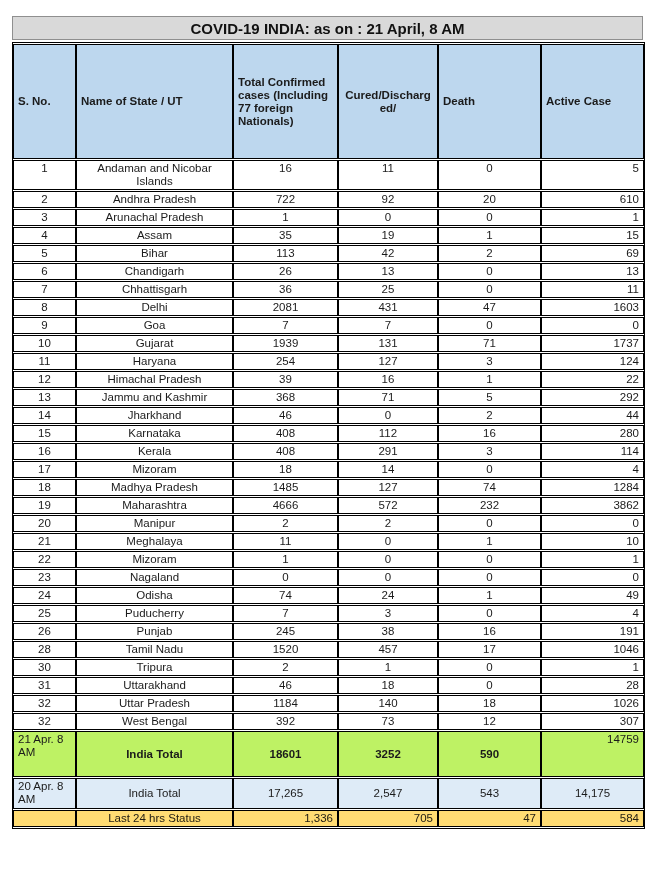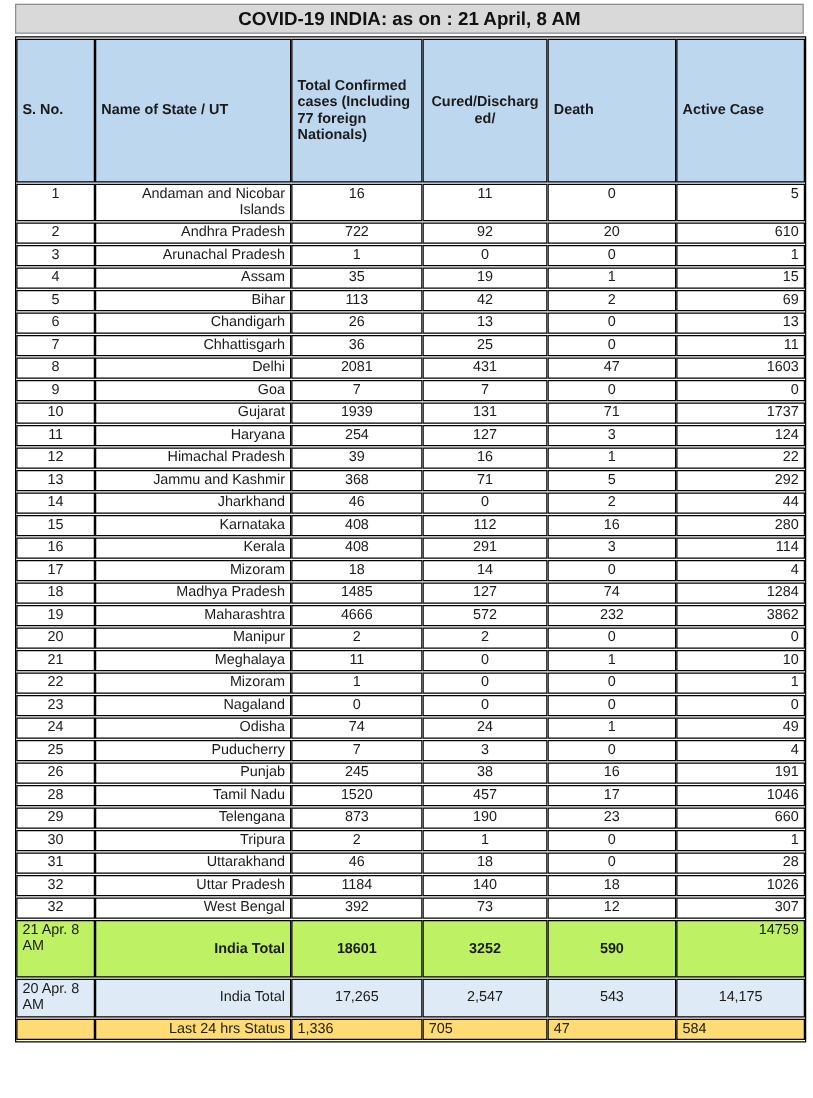--- a/index.html
+++ b/index.html
@@ -3,21 +3,21 @@
 <meta charset="utf-8">
 <style>
   html,body { margin:0; padding:0; }
   body {
     width:650px; height:878px;
     background:#ffffff;
     font-family:"Liberation Sans", sans-serif;
     color:#1b1b1b;
     -webkit-font-smoothing:antialiased;
   }
-  .page { padding:3px 0 0 12px; }
+  .page { padding:16px 0 0 12px; }
 
   .title-bar {
     width:631px; height:24px;
     background:#d9d9d9;
     border:1px solid #8f8f8f;
     box-sizing:border-box;
     display:flex; align-items:center; justify-content:center;
     font-weight:bold; font-size:15px;
     margin-bottom:2px;
     color:#111;
@@ -54,35 +54,35 @@
     font-weight:bold;
     vertical-align:middle;
     text-align:left;
     overflow-wrap:break-word;
   }
   tr.head td.h3 { text-align:center; word-break:break-word; overflow-wrap:anywhere;margin-left:16px; }
 
   
   tbody tr.data td { height:14px; vertical-align:top; background:#ffffff; }
   td.c-sno   { text-align:center; }
-  td.c-name  { text-align:right; }
+  td.c-name  { text-align:center; }
   td.c-num   { text-align:center; }
   td.c-active{ text-align:right; vertical-align:bottom; }
 
   
   tr.sum td { vertical-align:middle; }
   tr.sum td.c-period { text-align:left; vertical-align:top; }
   tr.sum-gray td { background:#bef264; height:46px; }
   tr.sum-gray td.c-name { font-weight:bold; }
   tr.sum-gray td.c-num { text-align:center; font-weight:bold; }
   tr.sum-gray td.c-active { text-align:right; vertical-align:top; font-weight:normal; }
   tr.sum-blue td { background:#deebf7; height:31px; }
   tr.sum-blue td.c-num, tr.sum-blue td.c-active { text-align:center; vertical-align:middle; }
   tr.sum-gold td { background:#ffdc73; height:15px; color:#242014; }
-  tr.sum-gold td.c-num, tr.sum-gold td.c-active { text-align:left; vertical-align:middle; }
+  tr.sum-gold td.c-num, tr.sum-gold td.c-active { text-align:right; vertical-align:middle; }
 </style>
 </head>
 <body>
 
 <div class="page">
 
   <div class="title-bar">
     <span>COVID-19 INDIA: as on : 21 April, 8 AM</span>
   </div>
 
@@ -316,28 +316,20 @@
         </tr>
         <tr class="data">
           <td class="c-sno">28</td>
           <td class="c-name">Tamil Nadu</td>
           <td class="c-num">1520</td>
           <td class="c-num">457</td>
           <td class="c-num">17</td>
           <td class="c-active">1046</td>
         </tr>
         <tr class="data">
-          <td class="c-sno">29</td>
-          <td class="c-name">Telengana</td>
-          <td class="c-num">873</td>
-          <td class="c-num">190</td>
-          <td class="c-num">23</td>
-          <td class="c-active">660</td>
-        </tr>
-        <tr class="data">
           <td class="c-sno">30</td>
           <td class="c-name">Tripura</td>
           <td class="c-num">2</td>
           <td class="c-num">1</td>
           <td class="c-num">0</td>
           <td class="c-active">1</td>
         </tr>
         <tr class="data">
           <td class="c-sno">31</td>
           <td class="c-name">Uttarakhand</td>

